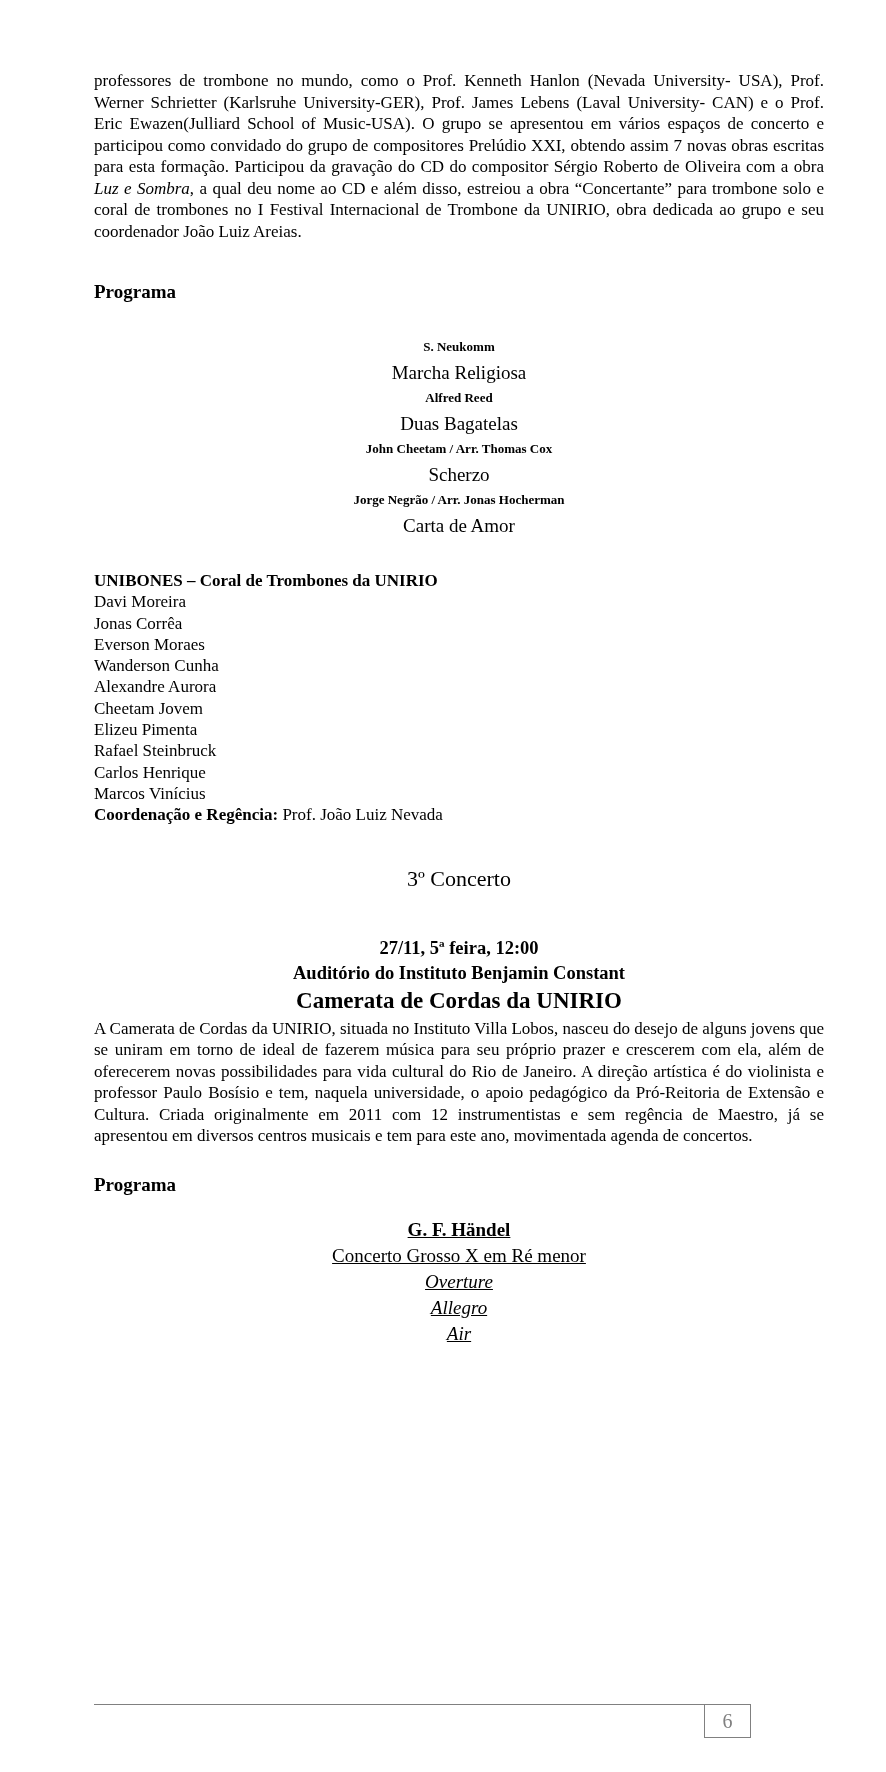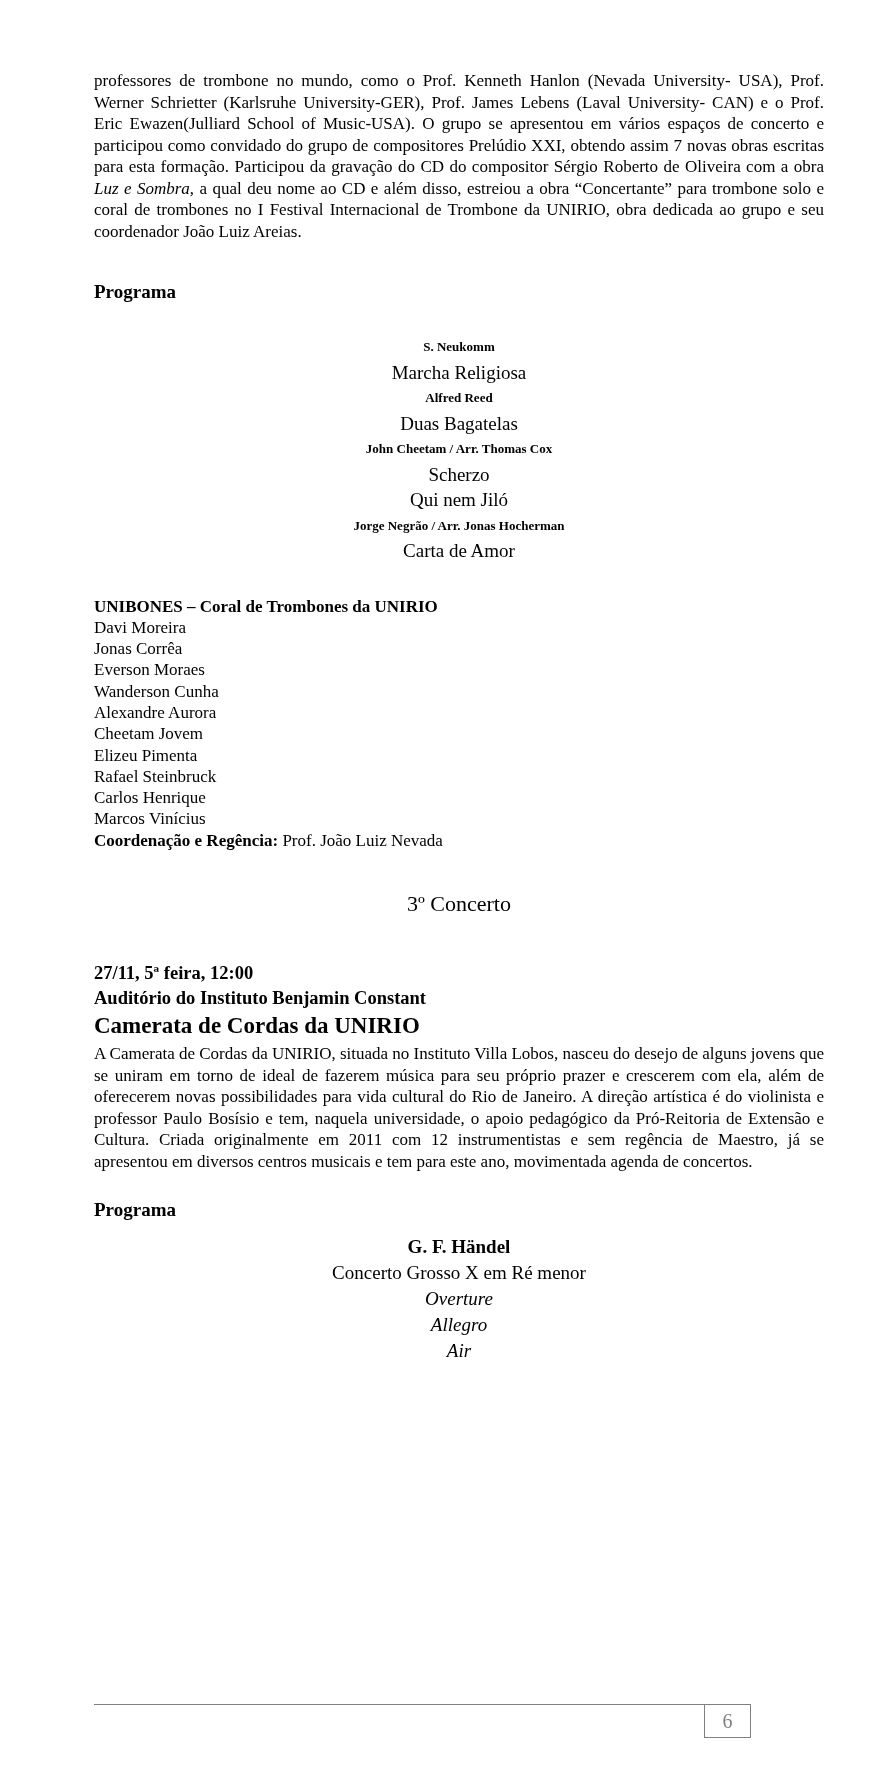--- a/index.html
+++ b/index.html
@@ -45,34 +45,34 @@
   .ensemble { margin-top: 32px; font-size: 17px; line-height: 21.3px; }
   .ensemble-title { font-weight: bold; }
   .member-list { }
   .coord-line strong { font-weight: bold; }
   .concert-number {
     margin-top: 40px;
     text-align: center;
     font-size: 22px;
     line-height: 25px;
   }
-  .concert-info { margin-top: 45px; text-align: left; }
+  .concert-info { margin-top: 45px; text-align: center; }
   .concert-info .info-line {
     font-size: 18.5px;
     font-weight: bold;
     line-height: 25px;
   }
   .concert-info .concert-title {
     font-size: 23px;
     font-weight: bold;
     line-height: 30px;
   }
   .concert-desc { margin-top: 2px; }
   .section-heading.second { margin-top: 26px; }
-  .program2 { margin-top: 12px; text-align: center; }
+  .program2 { margin-top: 20px; text-align: center; text-decoration: underline; }
   .program2 .composer {
     font-size: 19px;
     font-weight: bold;
     line-height: 26px;
   }
   .program2 .piece {
     font-size: 19px;
     line-height: 26px;
   }
   .movement {
@@ -127,21 +127,20 @@
         <div class="composer">Alfred Reed</div>
         <div class="piece">Duas Bagatelas</div>
       </div>
 
       <div class="program-item">
         <div class="composer">John Cheetam / Arr. Thomas Cox</div>
         <div class="piece">Scherzo</div>
       </div>
 
       <div class="program-item">
-        <div class="piece">Qui nem Jiló</div>
       </div>
 
       <div class="program-item">
         <div class="composer">Jorge Negrão / Arr. Jonas Hocherman</div>
         <div class="piece">Carta de Amor</div>
       </div>
     </div>
 
   <div class="ensemble">
     <div class="ensemble-title">UNIBONES – Coral de Trombones da UNIRIO</div>

